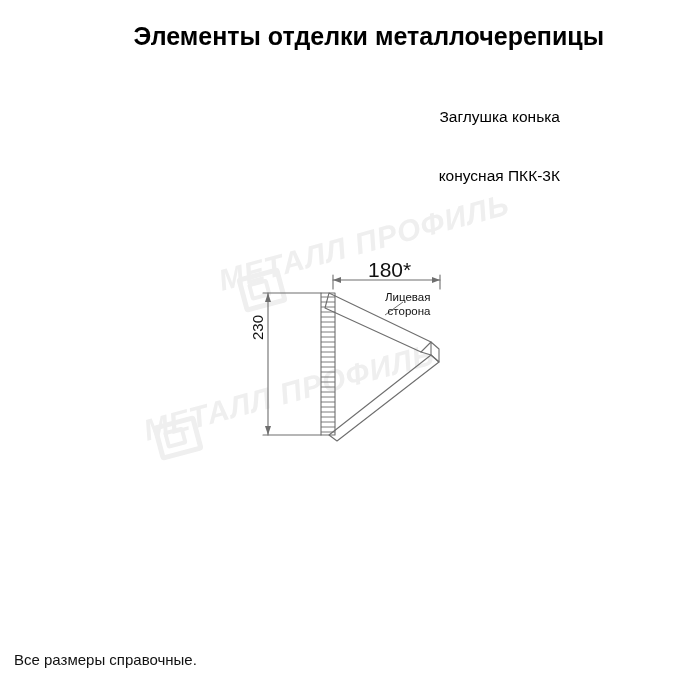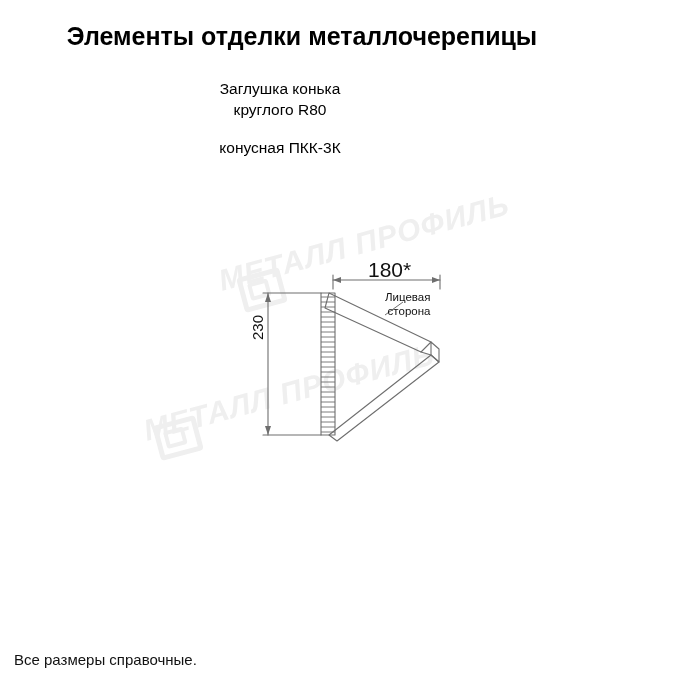--- a/index.html
+++ b/index.html
@@ -20,33 +20,34 @@
     width: 700px;
     height: 700px;
   }
 
   
   .title {
     position: absolute;
     top: 22px;
     left: 0;
     width: 604px;
-    text-align: center;
+    text-align: right;
     font-size: 25px;
     font-weight: bold;
     letter-spacing: 0px;
     color: #000000;
   }
   .subtitle {
     position: absolute;
     left: 0;
     width: 560px;
-    text-align: center;
+    text-align: right;
     font-size: 15.5px;
     color: #000000;
+    margin-top: 28px;
   }
   .subtitle.l1 { top: 80px; }
   .subtitle.l2 { top: 101px; }
   .subtitle.l3 { top: 139px; }
 
   
   .watermark {
     position: absolute;
     color: #efefef;
     font-weight: bold;
@@ -139,21 +140,20 @@
 
 <div class="page">
 
   <div class="watermark wm1">МЕТАЛЛ ПРОФИЛЬ</div>
   <div class="watermark wm2">МЕТАЛЛ ПРОФИЛЬ</div>
   <div class="wm-logo" style="left:240px; top:272px; transform:rotate(-15deg);"></div>
   <div class="wm-logo" style="left:156px; top:420px; transform:rotate(-15deg);"></div>
 
   <div class="title">Элементы отделки металлочерепицы</div>
   <div class="subtitle l1">Заглушка конька</div>
-  <div class="subtitle l2">круглого R80</div>
   <div class="subtitle l3">конусная  ПКК-3К</div>
 
   <div class="drawing">
     <svg width="260" height="210" viewBox="0 0 260 210" fill="none" xmlns="http://www.w3.org/2000/svg">
       <g stroke="#6e6e6e" stroke-width="1.1" fill="none" stroke-linejoin="round" stroke-linecap="round">
 
         <line x1="108" y1="35" x2="215" y2="35"></line>
         <path d="M108 35 L116 32 L116 38 Z" fill="#6e6e6e" stroke="none"></path>
         <path d="M215 35 L207 32 L207 38 Z" fill="#6e6e6e" stroke="none"></path>
 

